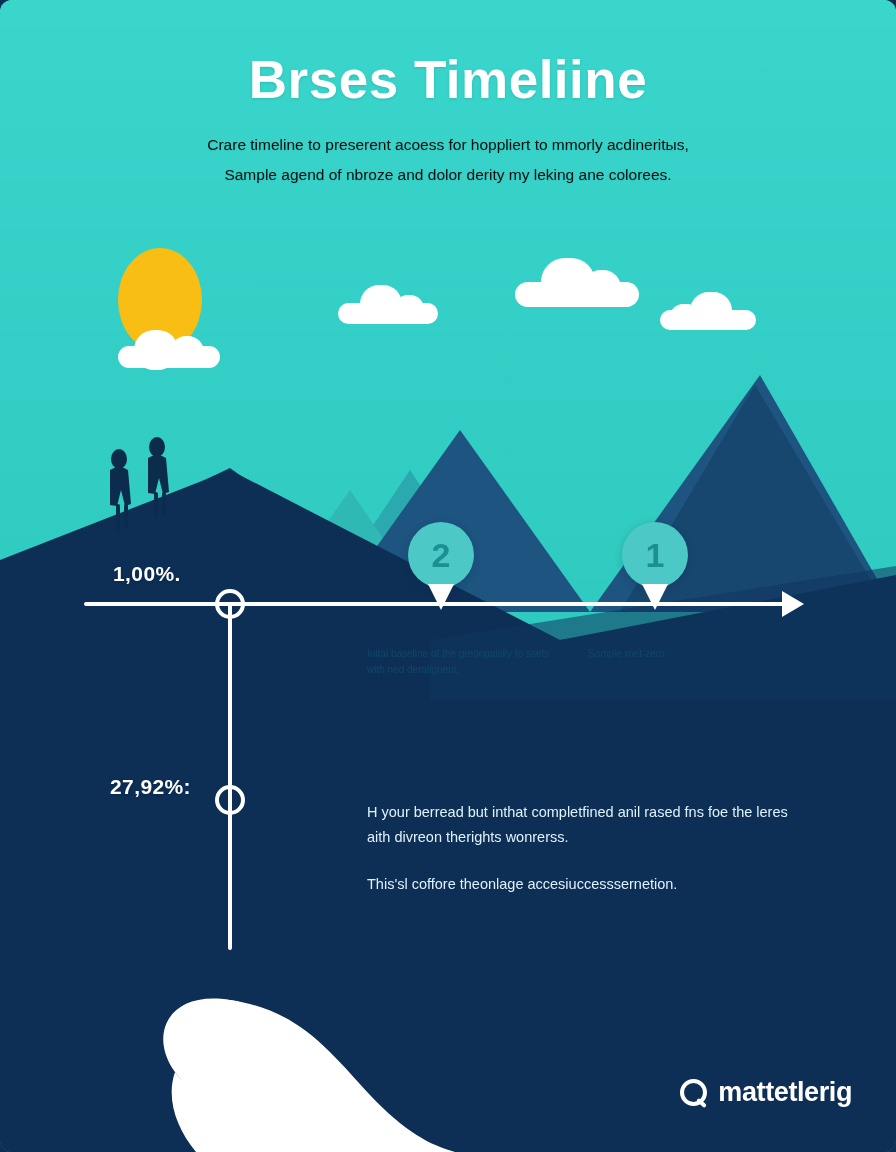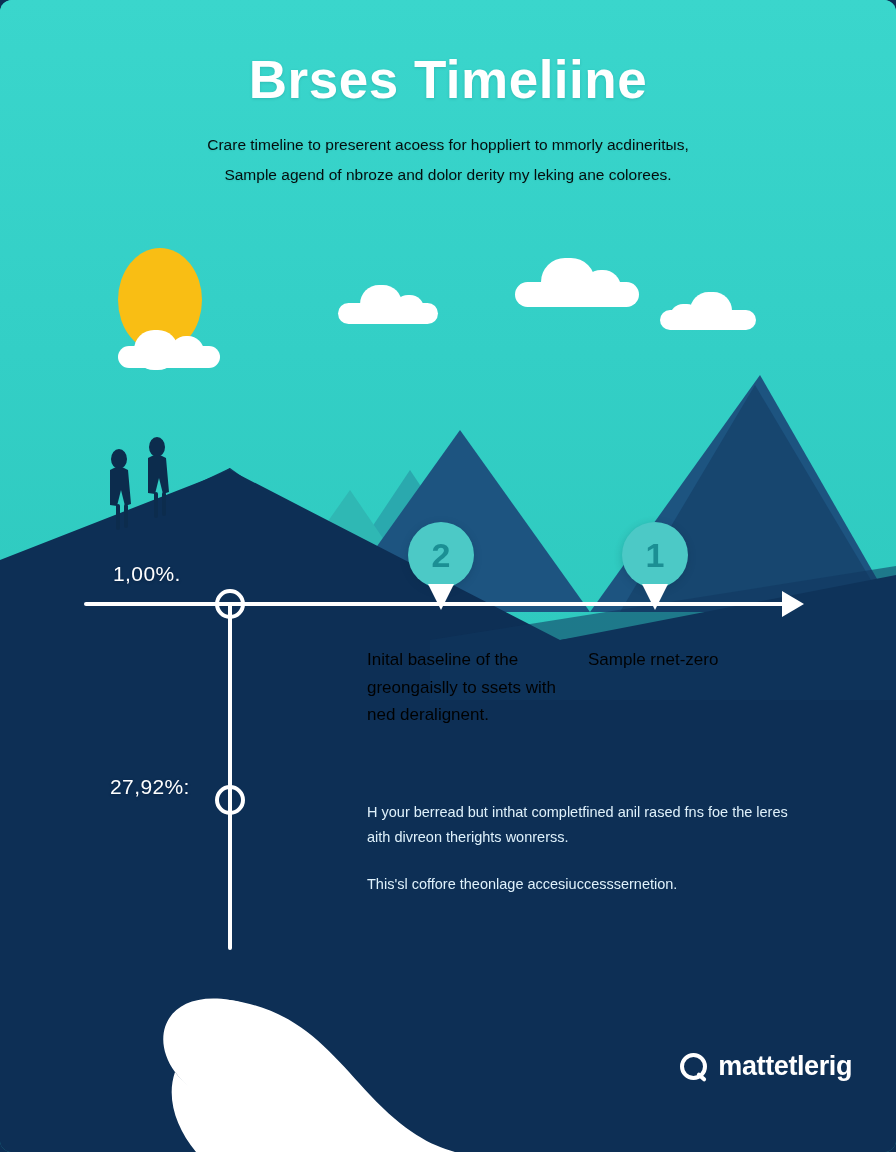--- a/index.html
+++ b/index.html
@@ -121,21 +121,21 @@
     left: 228px; top: 604px;
     width: 4px; height: 346px;
     background: #ffffff;
     border-radius: 2px;
   }
 
   .pct-label {
     position: absolute;
     color: #ffffff;
     font-size: 21px;
-    font-weight: 400;
+    font-weight: 700;
     letter-spacing: 0.4px;
     text-shadow: 0 1px 3px rgba(0,20,40,0.35);
   }
   .pct-1 { left: 113px; top: 562px; }
   .pct-2 { left: 110px; top: 775px; }
 
   
   .pin {
     position: absolute;
     z-index: 32;
@@ -160,22 +160,22 @@
     border-right: 13px solid transparent;
     border-top: 26px solid #ffffff;
   }
   .pin-2 { left: 408px; top: 522px; }
   .pin-1 { left: 622px; top: 522px; }
 
   
   .ms-block {
     position: absolute;
     z-index: 34;
-    color: #000000;
-    font-size: 17px;
+    color: #0c4a6e;
+    font-size: 10px;
     line-height: 1.62;
     width: 196px;
   }
   .ms-block .ms-desc { margin: 0 0 22px 0; opacity: 0.97; }
   .ms-block .ms-tag  { margin: 0; opacity: 0.95; }
   .ms-left  { left: 367px; top: 646px; }
   .ms-right { left: 588px; top: 646px; width: 210px; }
 
   .lower-block {
     position: absolute;
@@ -185,21 +185,21 @@
     color: #dff1fb;
     font-size: 14.5px;
     line-height: 1.72;
   }
   .lower-block p { margin: 0 0 22px 0; }
   .lower-block p:last-child { margin-bottom: 0; }
 
   
   .logo {
     position: absolute;
-    right: 44px; bottom: 70px;
+    right: 44px; bottom: 44px;
     z-index: 50;
     display: flex;
     align-items: center;
     gap: 11px;
   }
   .logo .mark {
     width: 27px; height: 27px;
     position: relative;
   }
   .logo .mark .ring {

